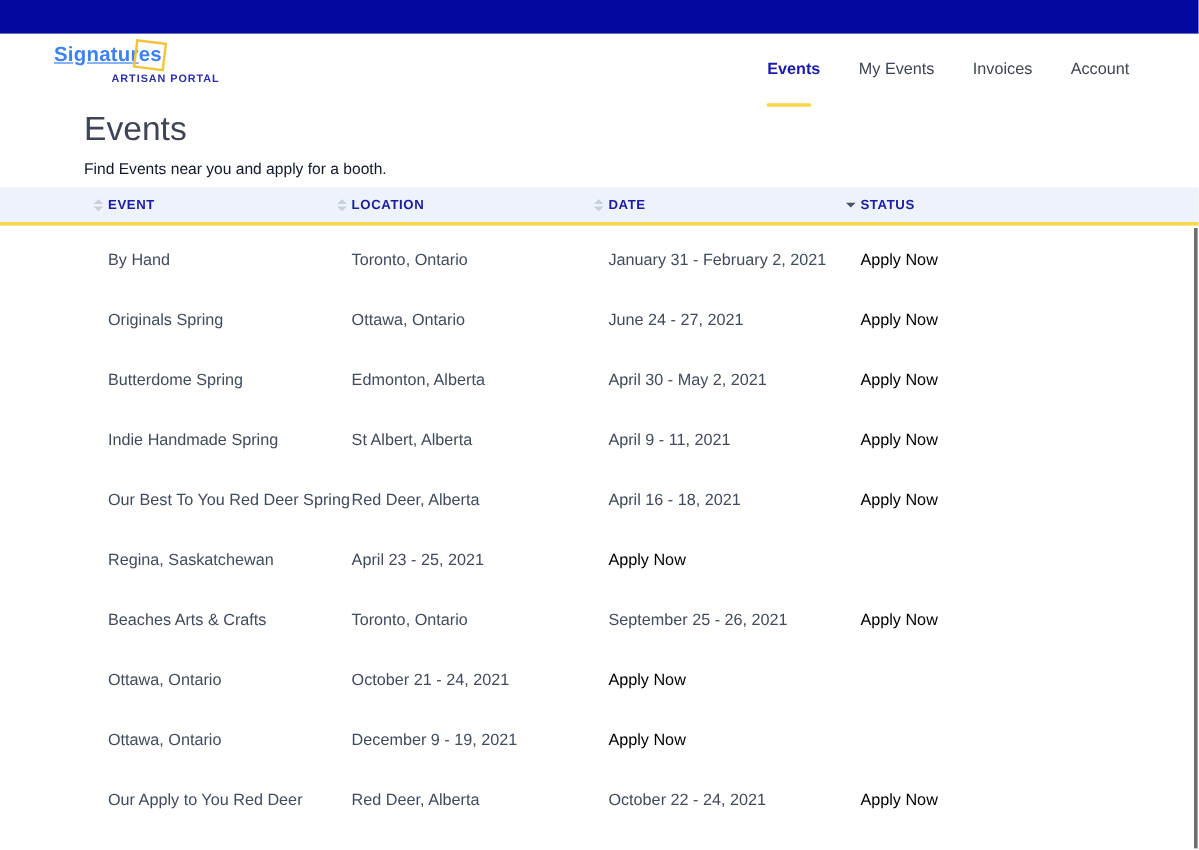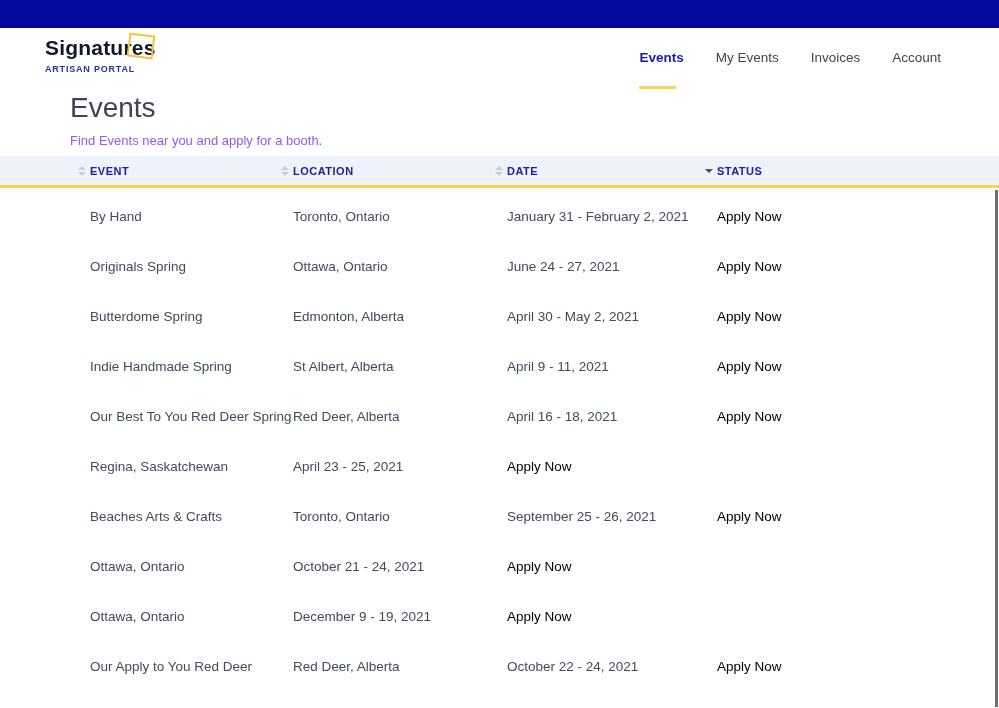--- a/index.html
+++ b/index.html
@@ -13,50 +13,51 @@
 
   
   .topbar {
     position:absolute; top:0; left:0; right:0; height:28px;
     background:#04089C;
   }
 
   
   .brand { position:absolute; left:45px; top:36px; }
   .brand-name {
-    font-size:21px; font-weight:700; color:#0f172a;
-    letter-spacing:0.2px; position:relative; display:inline-block;
+    font-size:17px; font-weight:700; color:#3b82f6;
+    letter-spacing:0.2px; position:relative; display:inline-block;text-decoration:underline;
   }
   .brand-boxed { position:relative; display:inline-block; }
   .brand-boxed .box-outline {
     position:absolute; left:-4px; top:-2px; width:26px; height:24px;
     border:2.5px solid #F2C43C; transform:rotate(7deg);
     pointer-events:none;
   }
   .brand-sub {
     margin-top:4px; font-size:9px; font-weight:700; color:#2B2FA8;
     letter-spacing:0.8px;
+    margin-left:48px;
   }
 
   
   .nav { position:absolute; top:50px; right:58px; display:flex; gap:32px; }
   .nav-item {
     position:relative; font-size:13.5px; color:#3E4453; cursor:pointer;
     padding-bottom:4px;
   }
   .nav-item.active { color:#1B1BAB; font-weight:700; }
   .nav-item.active::after {
     content:""; position:absolute; left:0; top:36px; width:37px; height:3px;
     background:#F8D74B; border-radius:1px;
   }
 
   
   .page-head { position:absolute; left:70px; top:92px; }
   .page-title { font-size:28px; font-weight:400; color:#3D4454; }
-  .page-subtitle { margin-top:9px; font-size:13px; color:#8b5cf6; }
+  .page-subtitle { margin-top:9px; font-size:13px; color:#0f172a; }
 
   
   .events-table { position:absolute; top:156px; left:0; right:0; }
   .grid {
     display:grid;
     grid-template-columns:203px 214px 210px 1fr;
     padding-left:90px;
   }
   .thead {
     background:#EDF2FB;

